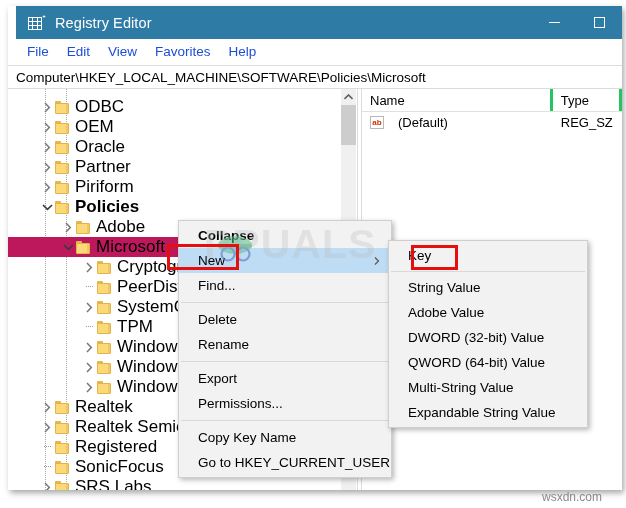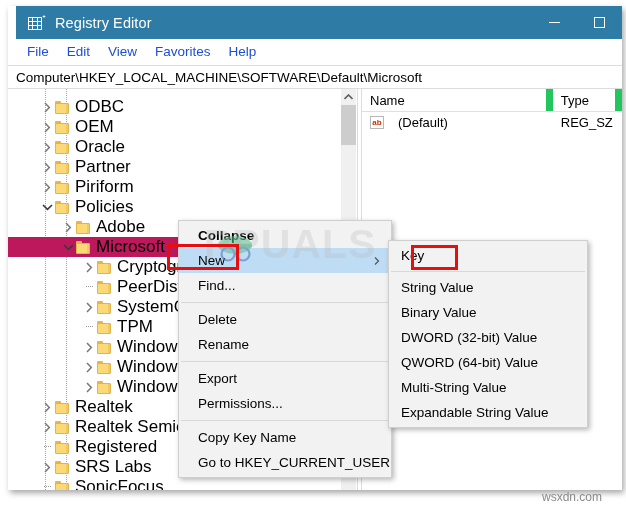--- a/index.html
+++ b/index.html
@@ -126,21 +126,21 @@
   
   #splitter{width:3px;background:#ffffff;border-left:1px solid #dcdcdc;border-right:1px solid #dcdcdc;}
 
   
   #listpane{flex:1;height:403px;background:#ffffff;position:relative;overflow:hidden;}
   #list-header{
     display:flex;height:22px;background:#ffffff;border-bottom:1px solid #e0e0e0;
     font-size:13px;color:#000000;
   }
   #list-header .col{
-    display:flex;align-items:center;padding-left:8px;border-right:7px solid #22c55e;
+    display:flex;align-items:center;padding-left:8px;border-right:3px solid #22c55e;
     box-sizing:border-box;
   }
   .col-name{width:193px;}
   .col-type{width:70px;border-right:none;}
   .lrow{display:flex;height:21px;align-items:center;font-size:13px;color:#000;}
   .lrow .cname{width:193px;display:flex;align-items:center;padding-left:8px;box-sizing:border-box;}
   .lrow .ctype{width:70px;padding-left:8px;box-sizing:border-box;}
   .ab-icon{
     width:14px;height:13px;flex:none;margin-right:14px;position:relative;
     background:#ffffff;border:1px solid #b8b8b8;box-sizing:border-box;
@@ -171,21 +171,21 @@
   }
 
   
   #submenu{
     position:absolute;left:380px;top:234px;width:198px;
     background:#f2f2f2;border:1px solid #cfcfcf;
     box-shadow:2px 2px 5px rgba(0,0,0,.28);
     font-size:13.5px;color:#000000;z-index:50;
     padding:2px 0;
   }
-  #submenu .ctxitem{padding-left:12px;height:25px;}
+  #submenu .ctxitem{padding-left:19px;height:25px;}
   #submenu .ctxsep{margin:3px 2px;}
 
   
   .redbox{
     position:absolute;border:3px solid #e50f0f;box-sizing:border-box;z-index:60;
     pointer-events:none;
   }
   #redbox-new{left:159px;top:238px;width:72px;height:26px;}
   #redbox-key{left:403px;top:239px;width:47px;height:25px;}
 
@@ -240,21 +240,21 @@
 
   <div id="menubar">
     <div class="menu-item">File</div>
     <div class="menu-item">Edit</div>
     <div class="menu-item">View</div>
     <div class="menu-item">Favorites</div>
     <div class="menu-item">Help</div>
   </div>
 
   <div id="addressbar">
-    <span>Computer\HKEY_LOCAL_MACHINE\SOFTWARE\Default\Microsoft</span>
+    <span>Computer\HKEY_LOCAL_MACHINE\SOFTWARE\Policies\Microsoft</span>
   </div>
 
   <div id="panes">
 
     <div id="treepane">
       <div class="guide" style="left:37px"></div>
       <div class="guide" style="left:58px"></div>
       <div id="tree">
           <div class="node" style="padding-left: 32px;">
             <div class="twisty">
@@ -309,21 +309,21 @@
               <svg width="7" height="11" viewBox="0 0 7 11">
                 <path d="M1 1 L5.3 5.5 L1 10" stroke="#767676" stroke-width="1.5" fill="none"></path>
               </svg>
             </div>
             <div class="folder">
               <div class="tab"></div>
               <div class="body"></div>
             </div>
             <div class="nlabel">Piriform</div>
           </div>
-          <div class="node" style="padding-left: 32px;">
+          <div class="node" style="padding-left: 32px; font-weight: bold;">
             <div class="twisty">
               <svg width="11" height="7" viewBox="0 0 11 7">
                 <path d="M1 1 L5.5 5.3 L10 1" stroke="#3a3a3a" stroke-width="1.6" fill="none"></path>
               </svg>
             </div>
             <div class="folder">
               <div class="tab"></div>
               <div class="body"></div>
             </div>
             <div class="nlabel">Policies</div>
@@ -461,39 +461,39 @@
               <span style="display:block;width:7px;height:1px;border-top:1px dotted #9a9a9a"></span>
             </div>
             <div class="folder">
               <div class="tab"></div>
               <div class="body"></div>
             </div>
             <div class="nlabel">Registered</div>
           </div>
           <div class="node" style="padding-left: 32px;">
             <div class="twisty">
+              <span style="display:block;width:7px;height:1px;border-top:1px dotted #9a9a9a"></span>
+            </div>
+            <div class="folder">
+              <div class="tab"></div>
+              <div class="body"></div>
+            </div>
+            <div class="nlabel">SonicFocus</div>
+          </div>
+          <div class="node" style="padding-left: 32px;">
+            <div class="twisty">
               <svg width="7" height="11" viewBox="0 0 7 11">
                 <path d="M1 1 L5.3 5.5 L1 10" stroke="#767676" stroke-width="1.5" fill="none"></path>
               </svg>
             </div>
             <div class="folder">
               <div class="tab"></div>
               <div class="body"></div>
             </div>
             <div class="nlabel">SRS Labs</div>
-          </div>
-          <div class="node" style="padding-left: 32px;">
-            <div class="twisty">
-              <span style="display:block;width:7px;height:1px;border-top:1px dotted #9a9a9a"></span>
-            </div>
-            <div class="folder">
-              <div class="tab"></div>
-              <div class="body"></div>
-            </div>
-            <div class="nlabel">SonicFocus</div>
           </div>
           <div class="node" style="padding-left: 32px;">
             <div class="twisty"></div>
             <div class="nlabel">SyncIntegrationClients</div>
           </div>
         </div>
 
       <div id="tree-vscroll">
         <div class="arrow">
           <svg width="9" height="6" viewBox="0 0 9 6">
@@ -563,21 +563,21 @@
 
   <div id="submenu">
       <div class="ctxitem">
         <span>Key</span>
       </div>
       <div class="ctxsep"></div>
       <div class="ctxitem">
         <span>String Value</span>
       </div>
       <div class="ctxitem">
-        <span>Binary Value</span>
+        <span>Adobe Value</span>
       </div>
       <div class="ctxitem">
         <span>DWORD (32-bit) Value</span>
       </div>
       <div class="ctxitem">
         <span>QWORD (64-bit) Value</span>
       </div>
       <div class="ctxitem">
         <span>Multi-String Value</span>
       </div>

